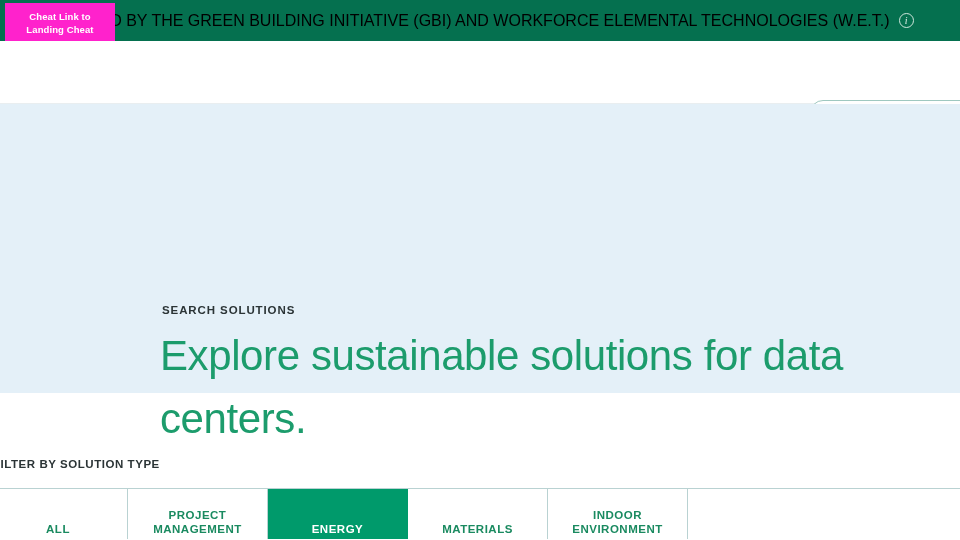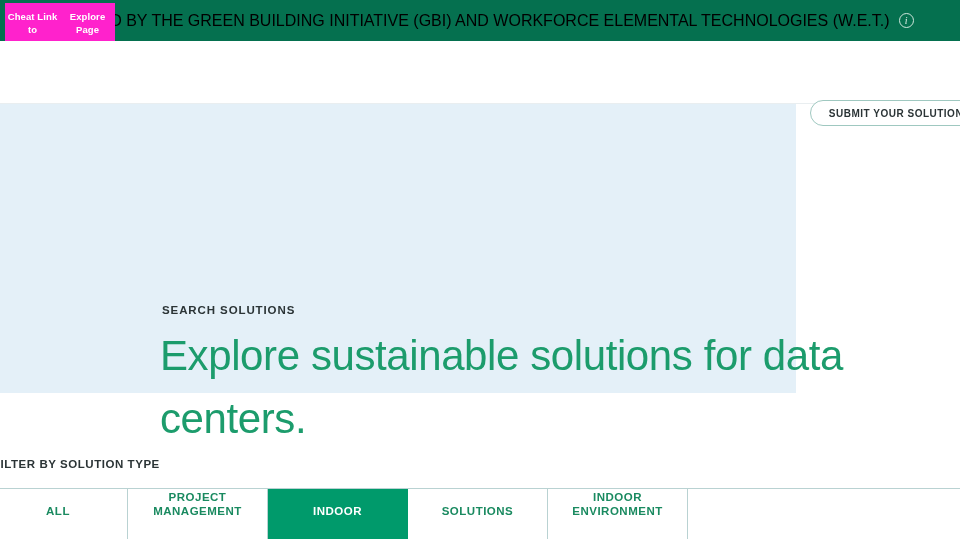--- a/index.html
+++ b/index.html
@@ -13,21 +13,21 @@
 
   
   .topbar {
     position:absolute; left:0; top:0; width:960px; height:41px;
     background:#05704f;
     display:flex; align-items:center; justify-content:center;
   }
   .cheat-link {
     position:absolute; left:5px; top:3px; width:110px; height:40px;
     background:#ff22cc; color:#ffffff;
-    display:flex; flex-direction:row; align-items:center; justify-content:center;
+    display:flex; flex-direction:column; align-items:center; justify-content:center;
     font-size:9.5px; font-weight:bold; line-height:13px; letter-spacing:.1px;
     text-align:center; cursor:pointer;
   }
   .topbar-center { display:flex; align-items:center; gap:9px; }
   .info-icon {
     width:15px; height:15px; border:1.3px solid #cfe6dc; border-radius:50%;
     display:flex; align-items:center; justify-content:center;
     color:#dff0e8; font-size:10px; font-style:italic;
     font-family:"Liberation Serif", serif; line-height:1; cursor:pointer;
   }
@@ -47,21 +47,21 @@
   .submit-btn {
     position:absolute; left:810px; top:59px; width:172px; height:26px;
     border:1px solid #9fc8c0; border-radius:13px; background:#ffffff;
     display:flex; align-items:center; justify-content:center;
     font-size:10px; font-weight:bold; color:#2b3436; letter-spacing:.5px;
     white-space:nowrap; cursor:pointer;
   }
 
   
   .hero {
-    position:absolute; left:0; top:104px; width:796px; height:289px;
+    position:absolute; left:0; top:104px; width:960px; height:289px;
     background:#e4f0f8;
   }
   .hero-eyebrow {
     position:absolute; left:162px; top:200px;
     font-size:11.5px; font-weight:bold; color:#2b3436; letter-spacing:.9px;
   }
   .hero-title {
     position:absolute; left:160px; top:220px; width:760px;
     font-size:42px; font-weight:300; line-height:63px;
     color:#1c9c6c; letter-spacing:-.4px;
@@ -75,57 +75,57 @@
   }
   .tabs {
     position:absolute; left:-12px; top:488px; width:984px; height:52px;
     border-top:1.5px solid #b9d2d2;
     display:flex;
   }
   .tab {
     width:140px; height:50px; background:#ffffff;
     border-right:1px solid #b9d2d2;
     display:flex; align-items:flex-end; justify-content:center;
-    padding-bottom:21px;
+    padding-bottom:3px;
     font-size:11.5px; font-weight:bold; color:#1a8a60;
     letter-spacing:.5px; text-align:center; line-height:14px;
     cursor:pointer;
   }
   .tab.first { border-left:1px solid #b9d2d2; }
   .tab.active { background:#009a6b; color:#ffffff; border-right-color:#009a6b; }
 </style>
 </head>
 <body>
 
 <div id="page">
 
   <div class="topbar">
     <div class="topbar-center">
       <span>CREATED BY THE GREEN BUILDING INITIATIVE (GBI) AND WORKFORCE ELEMENTAL TECHNOLOGIES (W.E.T.)</span>
       <span class="info-icon">i</span>
     </div>
   </div>
   <div class="cheat-link">
     <span>Cheat Link to</span>
-    <span>Explore Page</span>
+    <span>Landing Cheat</span>
   </div>
 
   <div class="navbar">
     <a class="nav-link nav-home">SUSTAINABLE DATA CENTER PLAYBOOK HOME</a>
     <a class="nav-link nav-overview">GBI ASSESSMENT + CERTIFICATION OVERVIEW</a>
     <div class="submit-btn">SUBMIT YOUR SOLUTION</div>
   </div>
 
   <div class="hero">
     <div class="hero-eyebrow">SEARCH SOLUTIONS</div>
     <h1 class="hero-title">Explore sustainable solutions for data centers.</h1>
   </div>
 
   <div class="filter-label">FILTER BY SOLUTION TYPE</div>
   <div class="tabs">
       <div class="tab first">ALL</div>
       <div class="tab">PROJECT MANAGEMENT</div>
-      <div class="tab active">INDOOR</div>
-      <div class="tab">SOLUTIONS</div>
+      <div class="tab active">ENERGY</div>
+      <div class="tab">MATERIALS</div>
       <div class="tab">INDOOR ENVIRONMENT</div>
     </div>
 
 </div>
 
 </body></html>

